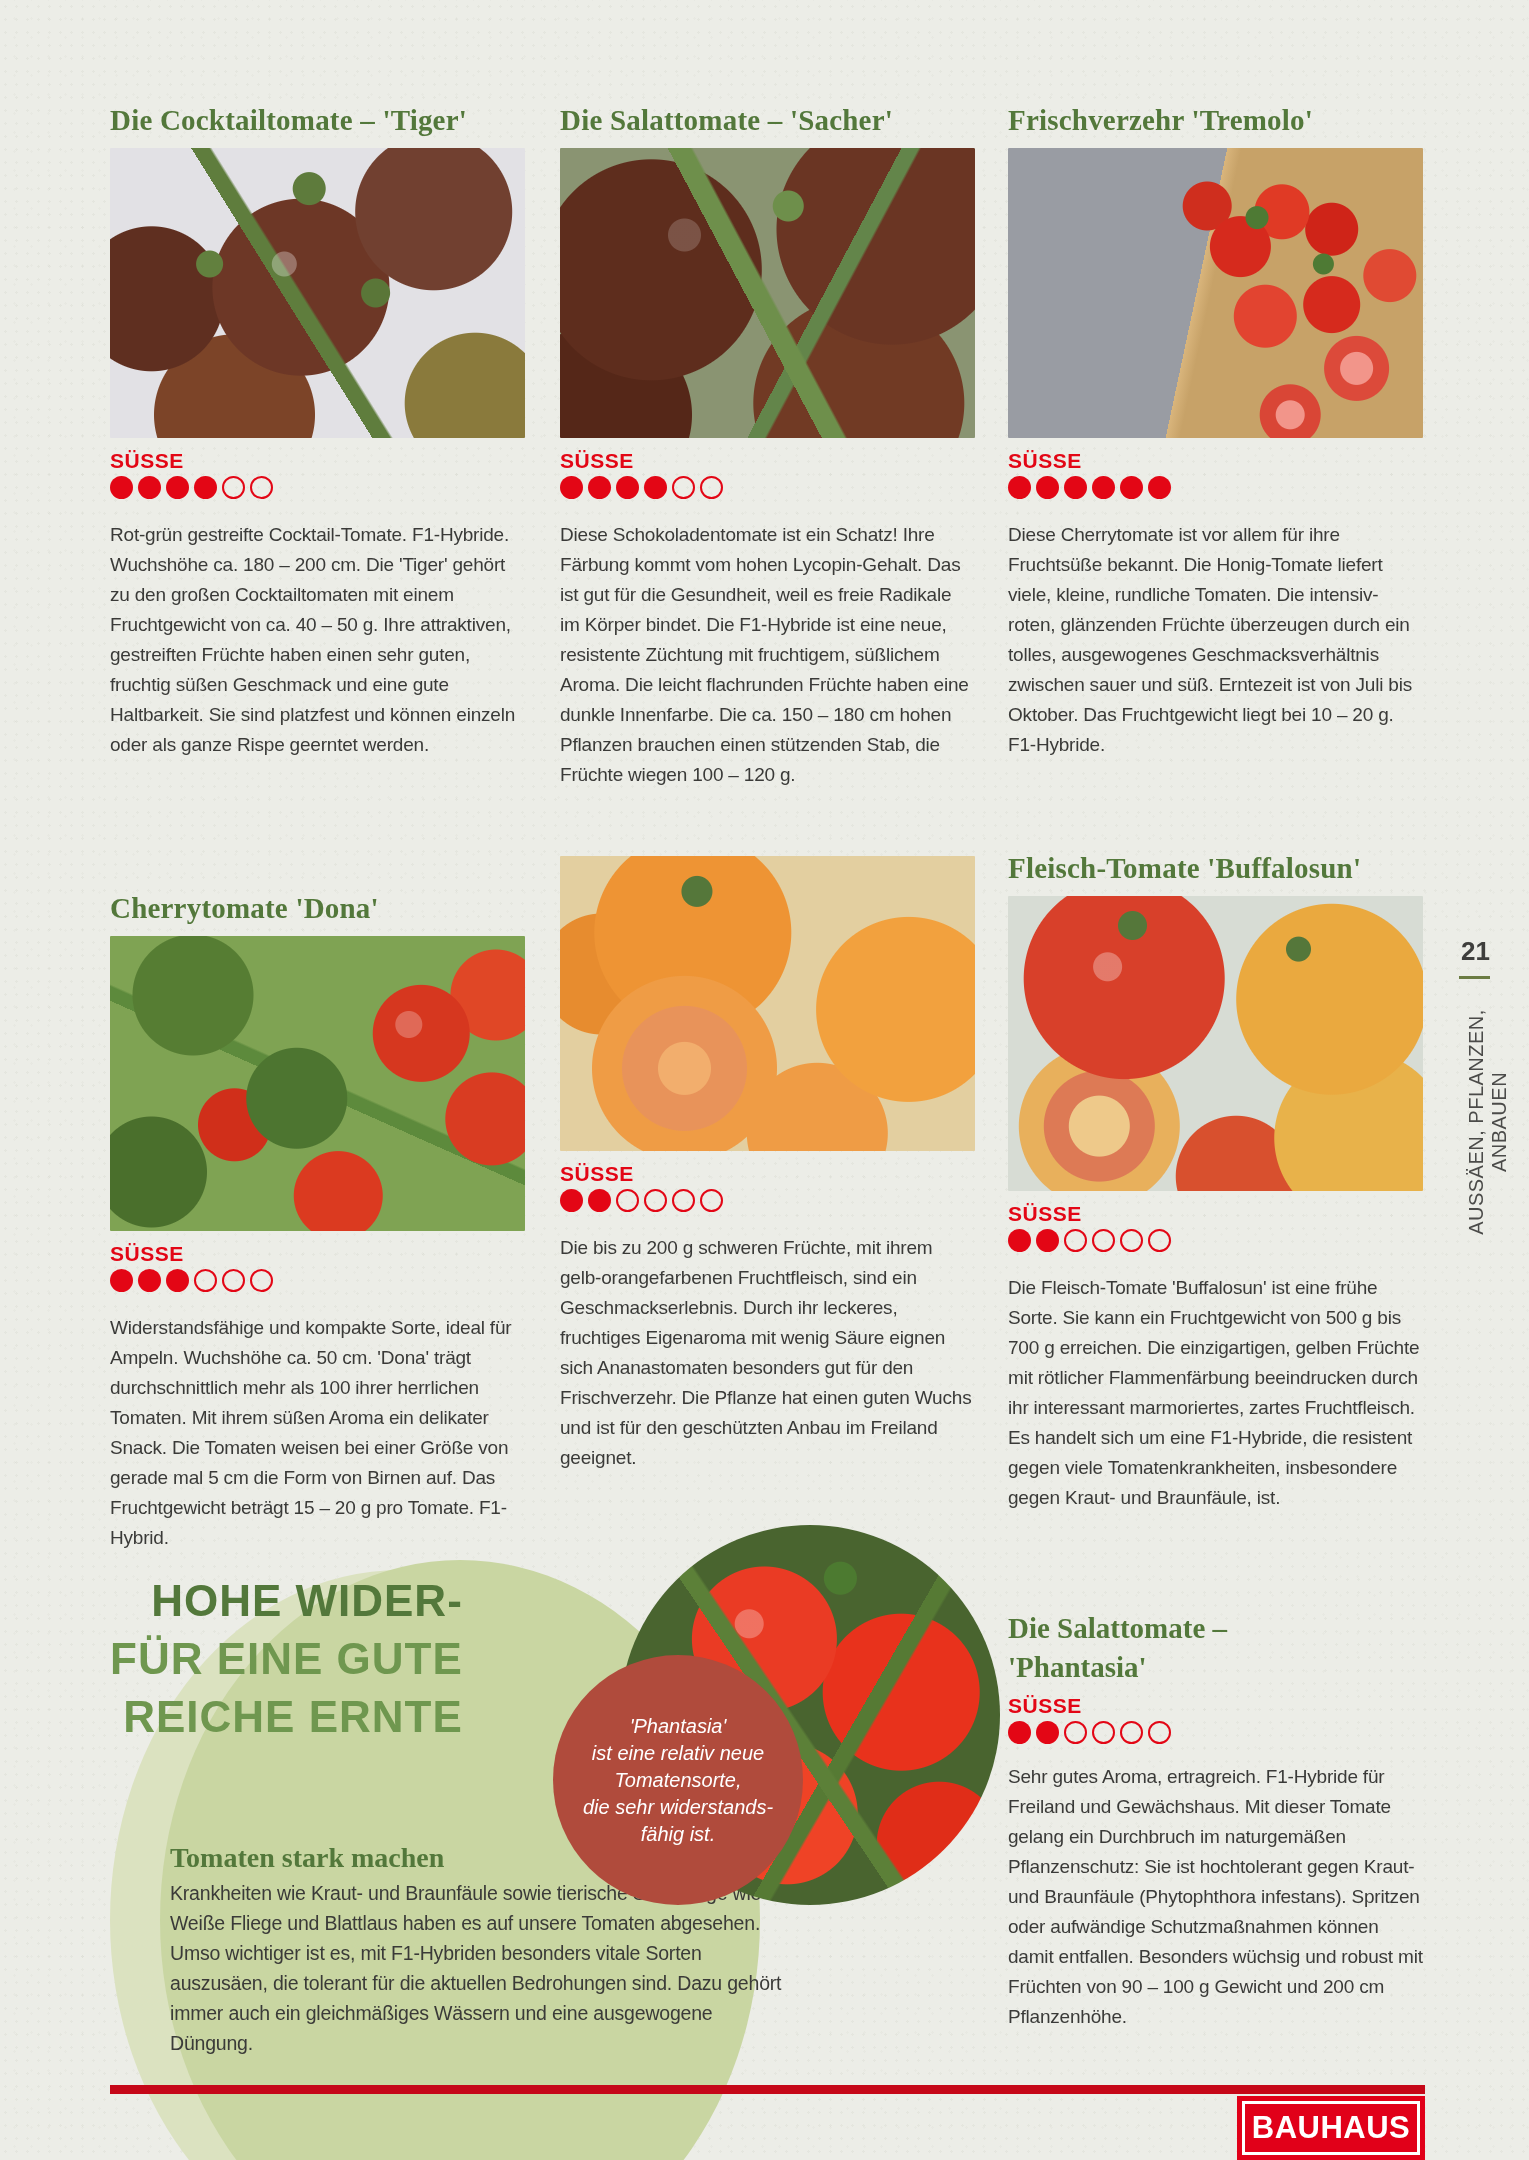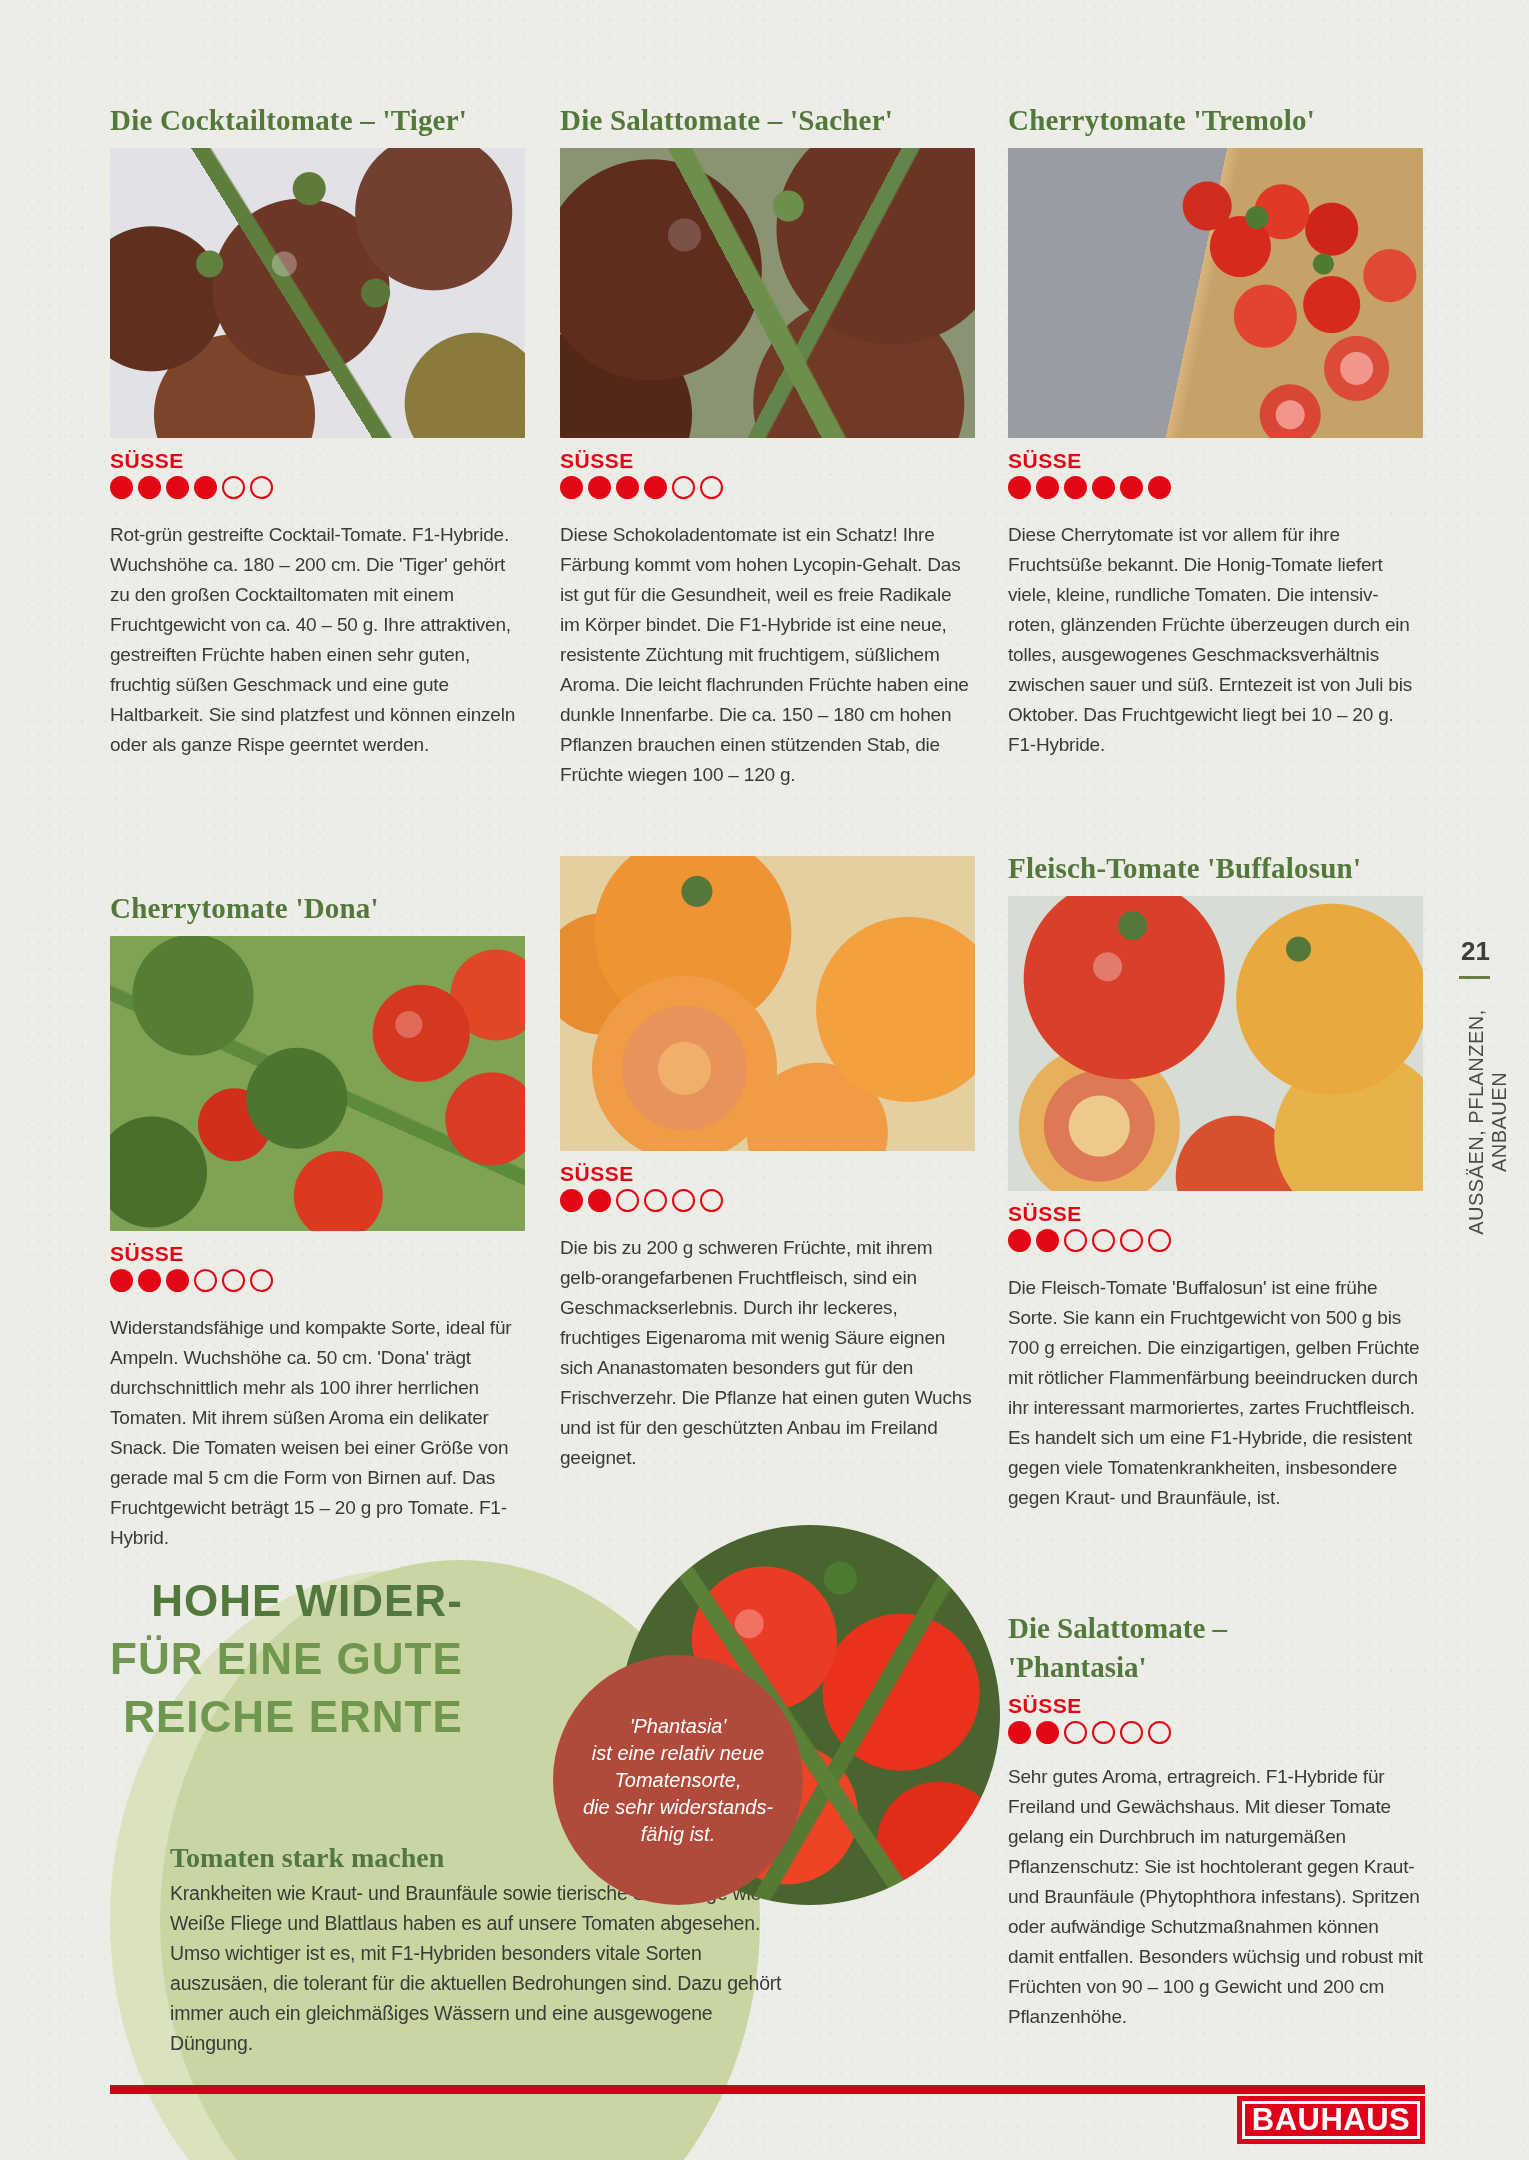--- a/index.html
+++ b/index.html
@@ -124,21 +124,21 @@
   .phantasia .rating{margin-top:8px;}
   .phantasia .body{margin-top:18px;}
   
   .page-number{position:absolute;left:1461px;top:936px;font-weight:bold;font-size:26px;color:#3e3e3c;}
   .sidebar-rule{position:absolute;left:1459px;top:976px;width:31px;height:3px;background:#6b7c43;}
   .sidebar-text{position:absolute;left:1352px;top:1110px;width:250px;height:24px;
       transform:rotate(-90deg);transform-origin:center;
       font-size:20px;letter-spacing:.5px;color:#4b4b49;text-align:center;}
   
   .footer-bar{position:absolute;left:110px;top:2085px;width:1315px;height:9px;background:#c50718;z-index:6;}
-  .brand-logo{position:absolute;left:1237px;top:2096px;width:188px;height:48px;background:#e10019;z-index:7;}
+  .brand-logo{position:absolute;left:1237px;top:2096px;width:188px;height:64px;background:#e10019;z-index:7;}
   .logo-frame{position:absolute;left:5px;top:5px;right:5px;bottom:5px;border:3px solid #fff;
       display:flex;align-items:center;justify-content:center;}
   .logo-text{color:#fff;font-weight:bold;font-size:31px;letter-spacing:.5px;}
 </style>
 </head>
 <body>
 
 <div class="page">
 
   <section class="article a0">
@@ -155,21 +155,21 @@
     <h2>Die Salattomate – 'Sacher'</h2>
     <div class="photo ph-r1 img-sacher"></div>
     <div class="rating">
       <span class="rating-label">SÜSSE</span>
       <div class="dots"><span class="dot filled"></span><span class="dot filled"></span><span class="dot filled"></span><span class="dot filled"></span><span class="dot empty"></span><span class="dot empty"></span></div>
     </div>
     <p class="body">Diese Schokoladentomate ist ein Schatz! Ihre Färbung kommt vom hohen Lycopin-Gehalt. Das ist gut für die Gesundheit, weil es freie Radikale im Körper bindet. Die F1-Hybride ist eine neue, resistente Züchtung mit fruchtigem, süßlichem Aroma. Die leicht flachrunden Früchte haben eine dunkle Innenfarbe. Die ca. 150 – 180 cm hohen Pflanzen brauchen einen stützenden Stab, die Früchte wiegen 100 – 120 g.</p>
   </section>
 
   <section class="article a2">
-    <h2>Cherrytomate 'Tremolo'</h2>
+    <h2>Frischverzehr 'Tremolo'</h2>
     <div class="photo ph-r1 img-tremolo"></div>
     <div class="rating">
       <span class="rating-label">SÜSSE</span>
       <div class="dots"><span class="dot filled"></span><span class="dot filled"></span><span class="dot filled"></span><span class="dot filled"></span><span class="dot filled"></span><span class="dot filled"></span></div>
     </div>
     <p class="body">Diese Cherrytomate ist vor allem für ihre Fruchtsüße bekannt. Die Honig-Tomate liefert viele, kleine, rundliche Tomaten. Die intensiv-roten, glänzenden Früchte überzeugen durch ein tolles, ausgewogenes Geschmacksverhältnis zwischen sauer und süß. Erntezeit ist von Juli bis Oktober. Das Fruchtgewicht liegt bei 10 – 20 g. F1-Hybride.</p>
   </section>
 
   <section class="article a3">
     <h2>Cherrytomate 'Dona'</h2>

